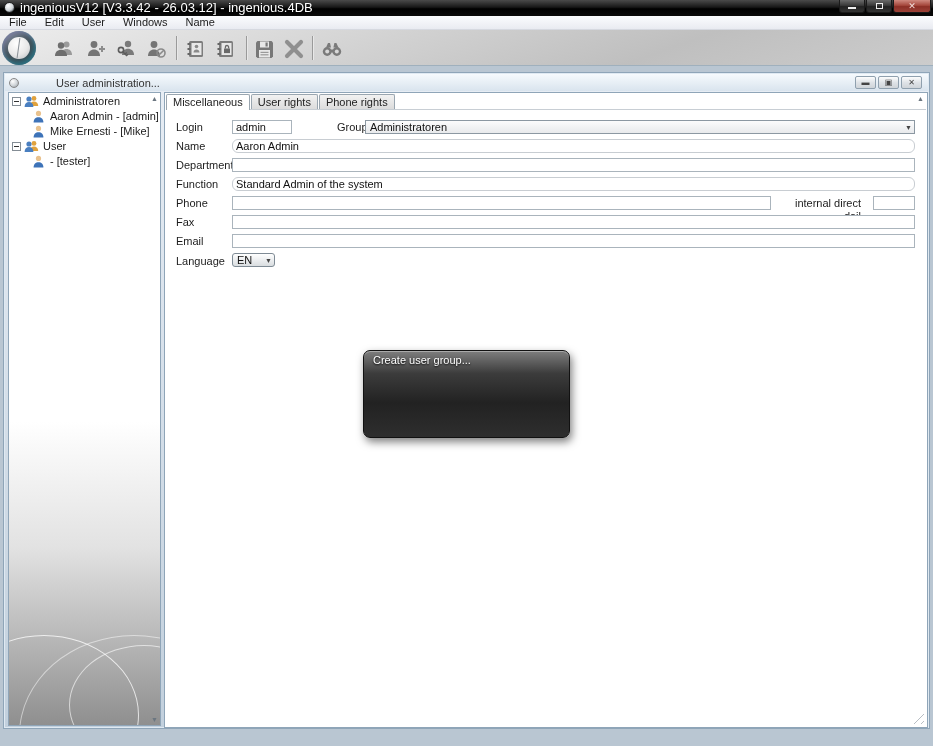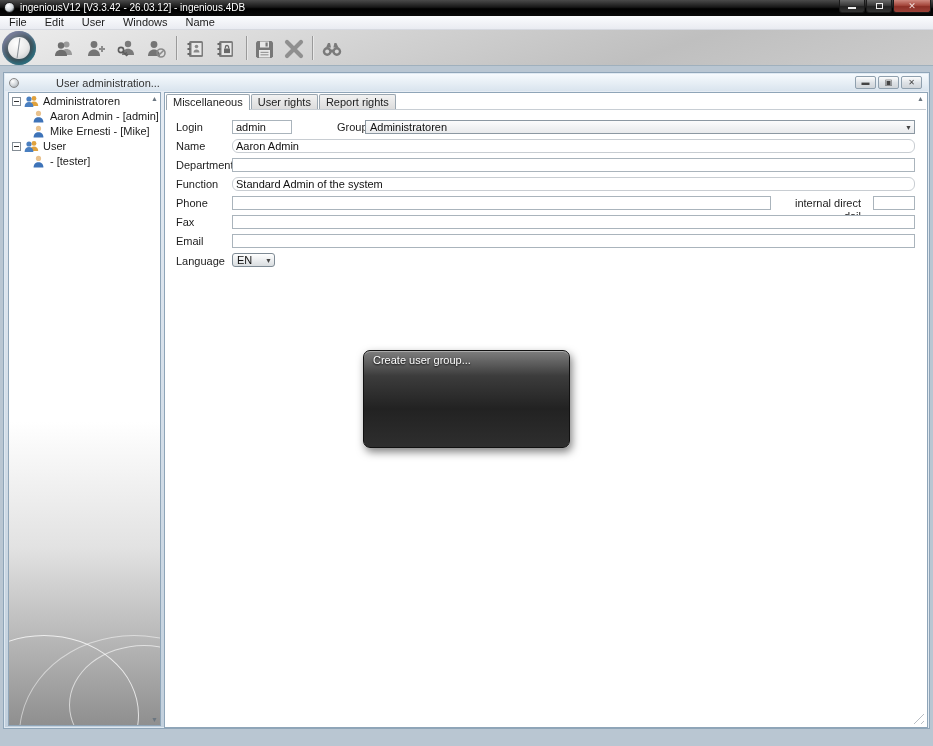--- a/index.html
+++ b/index.html
@@ -5,21 +5,21 @@
   * { margin:0; padding:0; box-sizing:border-box; }
   html,body { width:933px; height:746px; overflow:hidden; }
   body { font-family:"Liberation Sans", sans-serif; font-size:11px; color:#222; }
   .app { position:relative; width:933px; height:746px; background:#b9c6d2; overflow:hidden; }
 
   
   .titlebar { position:absolute; left:0; top:0; width:933px; height:16px;
     background:linear-gradient(#4a4a4a, #171717 45%, #000 55%, #0a0a0a); color:#fff; }
   .titlebar .appicon { position:absolute; left:4px; top:2px; width:11px; height:11px; border-radius:50%;
     background:radial-gradient(circle at 35% 30%, #fff, #cfd4d8 55%, #6a7278 80%, #3a4146); border:1px solid #222; }
-  .titlebar .title { position:absolute; left:20px; top:1px; line-height:14px; font-size:10px;
+  .titlebar .title { position:absolute; left:20px; top:1px; line-height:14px; font-size:13px;
     text-shadow:0 1px 2px #000; white-space:nowrap; }
   .winbtns { position:absolute; right:2px; top:0; display:flex; }
   .winbtn { width:26px; height:13px; border:1px solid #1a1a1a; border-top:none; border-radius:0 0 3px 3px;
     background:linear-gradient(#6a6a6a,#3a3a3a 45%,#222 55%,#333); color:#eee; display:flex; align-items:center; justify-content:center; margin-left:1px; }
   .winbtn.close { width:38px; background:linear-gradient(#d08a80,#a5473c 45%,#8c2f26 55%,#9c4238); }
   .glyph-min { width:8px; height:2px; background:#eee; margin-top:3px; }
   .glyph-max { width:7px; height:6px; border:1px solid #eee; background:transparent; }
   .glyph-x { font-size:9px; line-height:9px; color:#f3dedb; }
 
   
@@ -79,21 +79,21 @@
   .combo { position:absolute; height:14px; border:1px solid #8c98a2; background:linear-gradient(#fcfcfc,#e8eaec);
     display:flex; align-items:center; padding-left:4px; color:#111; }
   .combo .arr { position:absolute; right:2px; top:3px; font-size:7px; color:#444; }
   .combo.rounded { border-radius:3px; background:linear-gradient(#ffffff,#d9dde0); border-color:#7f8b95; }
   .formscroll-up { position:absolute; right:3px; top:2px; font-size:7px; color:#6b7680; }
   .grip { position:absolute; right:2px; bottom:2px; width:11px; height:11px;
     background:repeating-linear-gradient(135deg, transparent 0 3px, #b8bec4 3px 4px, #fff 4px 5px);
     clip-path:polygon(100% 0, 100% 100%, 0 100%); }
 
   
-  .dialog { position:absolute; left:363px; top:350px; width:207px; height:98px; border-radius:7px;
+  .dialog { position:absolute; left:363px; top:350px; width:207px; height:88px; border-radius:7px;
     background:linear-gradient(#7e7e7e,#3c3c3c 26%, #222 60%, #2e2e2e); border:1px solid #111;
     box-shadow:2px 4px 9px rgba(0,0,0,.5), inset 0 1px 0 rgba(255,255,255,.35); }
   .dialog-title { position:absolute; left:9px; top:3px; color:#fff; text-shadow:0 1px 2px #000; }
   .dialog-body { position:absolute; left:6px; top:18px; right:6px; bottom:7px;
     background:linear-gradient(#fafafa,#ececec); border:1px solid #6a6a6a; box-shadow:inset 0 1px 0 #fff; }
   .dialog-lbl { position:absolute; left:14px; top:18px; color:#222; font-weight:bold; }
   .dialog-input { position:absolute; left:86px; top:14px; width:94px; height:15px; border:1px solid #93aec4;
     background:#fff; font-family:"Liberation Sans",sans-serif; font-size:11px; padding:0 3px; color:#111; }
   .dlgbtn { position:absolute; top:43px; height:15px; border:1px solid #8a8a8a; border-radius:3px;
     background:linear-gradient(#ffffff,#dddddd); color:#6e3434; font-weight:bold; text-align:center; line-height:14px; }
@@ -311,21 +311,21 @@
       <div class="vscroll">
         <div class="varrow" style="top:1px">▲</div>
         <div class="varrow" style="bottom:1px">▼</div>
       </div>
     </div>
 
     <div class="main">
       <div class="tabs">
         <div class="tab active">Miscellaneous</div>
         <div class="tab">User rights</div>
-        <div class="tab">Report rights</div>
+        <div class="tab">Phone rights</div>
       </div>
       <div class="formscroll-up">▲</div>
 
       <div class="tabpage">
 
         <div class="lbl" style="left:10px; top:11px">Login</div>
         <input class="field" style="left: 66px; top: 10px; width: 60px;" value="admin">
 
         <div class="lbl" style="left:171px; top:11px">Group</div>
         <div class="combo" style="left:199px; top:10px; width:550px">

